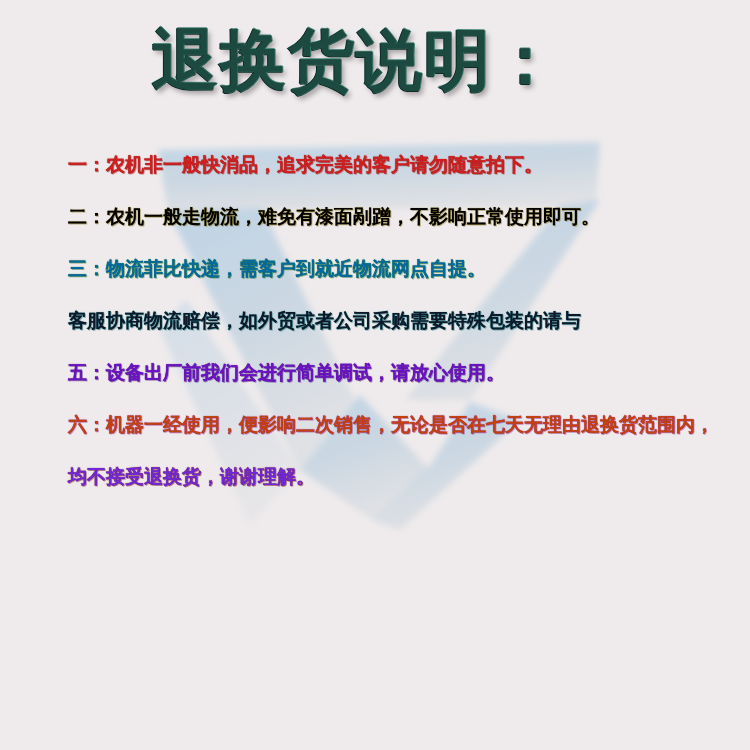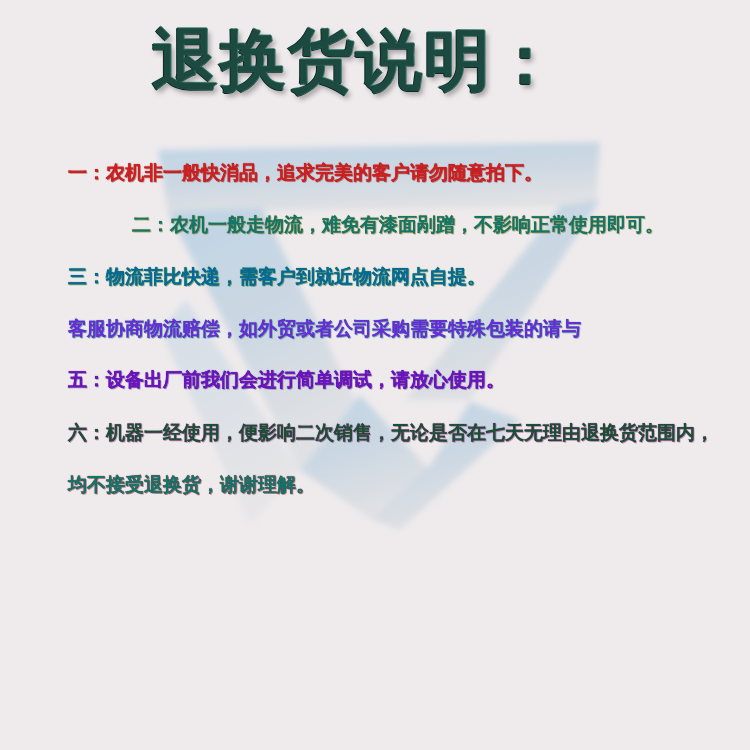--- a/index.html
+++ b/index.html
@@ -54,40 +54,40 @@
       -1px 0 0 #0b2b24,
        0 1px 0 #0b2b24,
        0 -1px 0 #4b8b7c,
        3px 4px 5px rgba(60,50,55,0.40);
   }
 
   
   #body-text {
     position: absolute;
     left: 68px;
-    top: 146px;
+    top: 138px;
     width: 660px;
     z-index: 2;
   }
   .line {
     font-family: "DejaVu Sans", "Liberation Sans", sans-serif;
     font-size: 19px;
     font-weight: bold;
     line-height: 52px;
     height: 52px;
     white-space: nowrap;
     letter-spacing: 0px;
   }
   
   .c-red      { color:#d11f1f; text-shadow: 0 0 1px #8f0000, 1px 1px 0 rgba(120,0,0,.35); }
   .c-yellow   { color:#f3d400; text-shadow: 0 0 1px #8a7300, 1px 1px 0 rgba(110,90,0,.35); }
   .c-green    { color:#08b308; text-shadow: 0 0 1px #046004, 1px 1px 0 rgba(0,80,0,.35); }
   .c-cyan     { color:#00dede; text-shadow: 0 0 1px #007d7d, 1px 1px 0 rgba(0,90,90,.35); }
   .c-blue     { color:#1717d8; text-shadow: 0 0 1px #0a0a7d, 1px 1px 0 rgba(10,10,110,.35); }
-  .c-purple   { color:#6c12c4; text-shadow: 0 0 1px #3c0470, 1px 1px 0 rgba(50,5,95,.35); font-family: Liberation Serif, serif; }
+  .c-purple   { color:#6c12c4; text-shadow: 0 0 1px #3c0470, 1px 1px 0 rgba(50,5,95,.35); }
   .c-magenta  { color:#e316d6; text-shadow: 0 0 1px #8a0a82, 1px 1px 0 rgba(120,5,110,.35); }
   .c-darkred  { color:#c40c1c; text-shadow: 0 0 1px #790009, 1px 1px 0 rgba(110,0,10,.40); }
 </style>
 </head>
 <body>
 
 <div id="page" style="background: rgb(239, 235, 236);">
 
   <svg id="watermark" viewBox="0 0 750 750" xmlns="http://www.w3.org/2000/svg">
     <defs>
@@ -113,21 +113,21 @@
       <path d="M186,300 L300,470 L250,525 L160,330 Z" opacity="0.55"></path>
     </g>
   </svg>
 
   <div id="title-wrap">
     <span id="page-title" style="color: rgb(29, 74, 64);">退换货说明：</span>
   </div>
 
   <div id="body-text">
     <div class="line c-red" style="color: rgb(209, 31, 31);">一：农机非一般快消品，追求完美的客户请勿随意拍下。</div>
-    <div class="line c-yellow" style="color: #0f766e; text-align: center;">二：农机一般走物流，难免有漆面剐蹭，不影响正常使用即可。</div>
+    <div class="line c-yellow" style="color: #000000;">二：农机一般走物流，难免有漆面剐蹭，不影响正常使用即可。</div>
     <div class="line c-green" style="color: #0369a1;">三：物流菲比快递，需客户到就近物流网点自提。</div>
-    <div class="line c-cyan" style="color: #6d28d9;">客服协商物流赔偿，如外贸或者公司采购需要特殊包装的请与</div>
+    <div class="line c-cyan" style="color: #0f172a;">客服协商物流赔偿，如外贸或者公司采购需要特殊包装的请与</div>
     <div class="line c-purple" style="color: rgb(108, 18, 196);">五：设备出厂前我们会进行简单调试，请放心使用。</div>
-    <div class="line c-magenta" style="color: #14532d;">六：机器一经使用，便影响二次销售，无论是否在七天无理由退换货范围内，</div>
-    <div class="line c-darkred" style="color: #0f766e;">均不接受退换货，谢谢理解。</div>
+    <div class="line c-magenta" style="color: #c2410c;">六：机器一经使用，便影响二次销售，无论是否在七天无理由退换货范围内，</div>
+    <div class="line c-darkred" style="color: #6d28d9;">均不接受退换货，谢谢理解。</div>
   </div>
 
 </div>
 
 </body></html>

